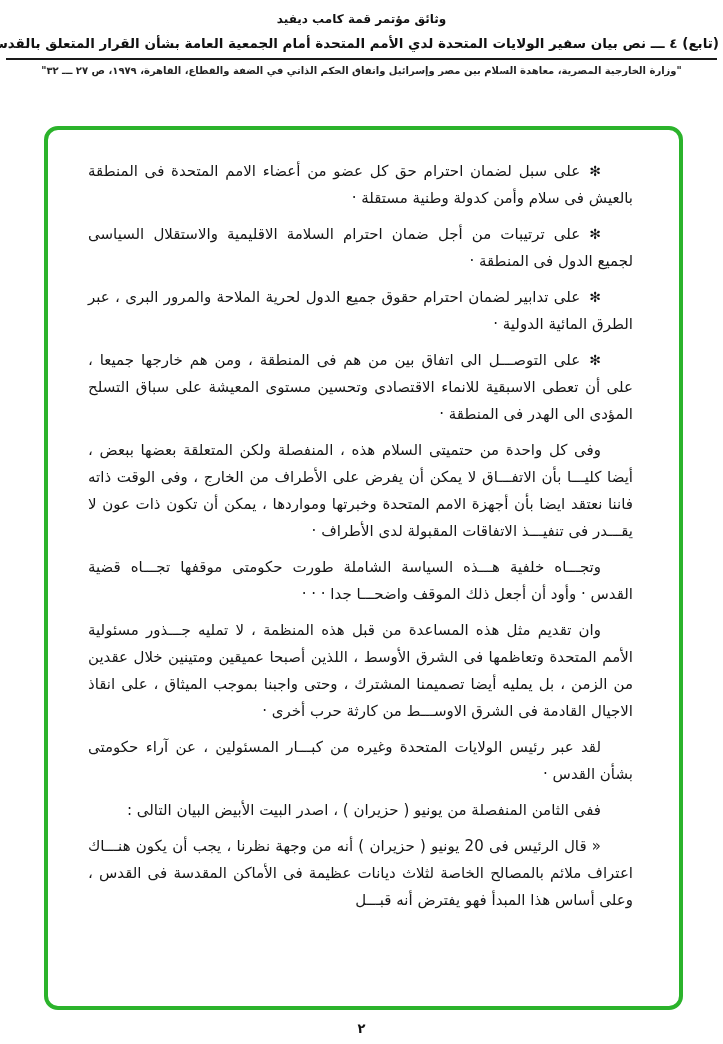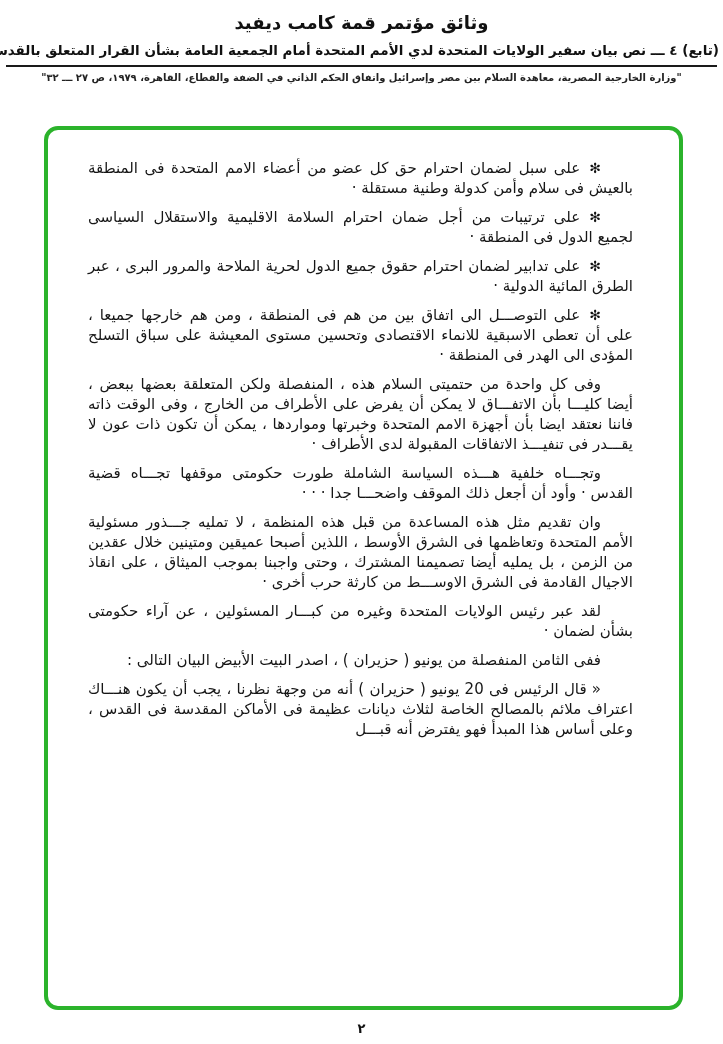--- a/index.html
+++ b/index.html
@@ -17,21 +17,21 @@
     direction: rtl;
     overflow: hidden;
   }
   
   .doc-header {
     padding-top: 12px;
     text-align: center;
     color: #111;
   }
   .doc-title {
-    font-size: 18px;
+    font-size: 12px;
     font-weight: bold;
     letter-spacing: 0.5px;
   }
   .doc-subtitle {
     margin-top: 9px;
     font-size: 13.5px;
     font-weight: bold;
     white-space: nowrap;
     padding: 0 4px;
   }
@@ -52,21 +52,21 @@
     top: 126px;
     width: 639px;
     height: 884px;
     border: 4px solid #2bb32b;
     border-radius: 14px;
     background: #ffffff;
   }
   .content {
     padding: 28px 46px 0 40px;
     font-size: 15px;
-    line-height: 20px;
+    line-height: 27px;
     text-align: justify;
     color: #161616;
   }
   .content p {
     margin: 0 0 9px 0;
     text-indent: 32px;
   }
   .pmarker {
     display: inline-block;
     padding-left: 9px;
@@ -102,21 +102,21 @@
 
   <main class="green-box" style="border-color: rgb(43, 179, 43);">
     <div class="content" id="content">
         <p><span class="pmarker">✻</span>على سبل لضمان احترام حق كل عضو من أعضاء الامم المتحدة فى المنطقة بالعيش فى سلام وأمن كدولة وطنية مستقلة ·</p>
         <p><span class="pmarker">✻</span>على ترتيبات من أجل ضمان احترام السلامة الاقليمية والاستقلال السياسى لجميع الدول فى المنطقة ·</p>
         <p><span class="pmarker">✻</span>على تدابير لضمان احترام حقوق جميع الدول لحرية الملاحة والمرور البرى ، عبر الطرق المائية الدولية ·</p>
         <p><span class="pmarker">✻</span>على التوصـــل الى اتفاق بين من هم فى المنطقة ، ومن هم خارجها جميعا ، على أن تعطى الاسبقية للانماء الاقتصادى وتحسين مستوى المعيشة على سباق التسلح المؤدى الى الهدر فى المنطقة ·</p>
         <p>وفى كل واحدة من حتميتى السلام هذه ، المنفصلة ولكن المتعلقة بعضها ببعض ، أيضا كليـــا بأن الاتفـــاق لا يمكن أن يفرض على الأطراف من الخارج ، وفى الوقت ذاته فاننا نعتقد ايضا بأن أجهزة الامم المتحدة وخبرتها ومواردها ، يمكن أن تكون ذات عون لا يقـــدر فى تنفيـــذ الاتفاقات المقبولة لدى الأطراف ·</p>
         <p>وتجـــاه خلفية هـــذه السياسة الشاملة طورت حكومتى موقفها تجـــاه قضية القدس · وأود أن أجعل ذلك الموقف واضحـــا جدا · · ·</p>
         <p>وان تقديم مثل هذه المساعدة من قبل هذه المنظمة ، لا تمليه جـــذور مسئولية الأمم المتحدة وتعاظمها فى الشرق الأوسط ، اللذين أصبحا عميقين ومتينين خلال عقدين من الزمن ، بل يمليه أيضا تصميمنا المشترك ، وحتى واجبنا بموجب الميثاق ، على انقاذ الاجيال القادمة فى الشرق الاوســـط من كارثة حرب أخرى ·</p>
-        <p>لقد عبر رئيس الولايات المتحدة وغيره من كبـــار المسئولين ، عن آراء حكومتى بشأن لضمان ·</p>
+        <p>لقد عبر رئيس الولايات المتحدة وغيره من كبـــار المسئولين ، عن آراء حكومتى بشأن القدس ·</p>
         <p>ففى الثامن المنفصلة من يونيو ( حزيران ) ، اصدر البيت الأبيض البيان التالى :</p>
         <p>« قال الرئيس فى 20 يونيو ( حزيران ) أنه من وجهة نظرنا ، يجب أن يكون هنـــاك اعتراف ملائم بالمصالح الخاصة لثلاث ديانات عظيمة فى الأماكن المقدسة فى القدس ، وعلى أساس هذا المبدأ فهو يفترض أنه قبـــل</p>
       </div>
   </main>
 
   <footer class="page-footer">
     <span class="page-number">٢</span>
   </footer>
 
 </div>

